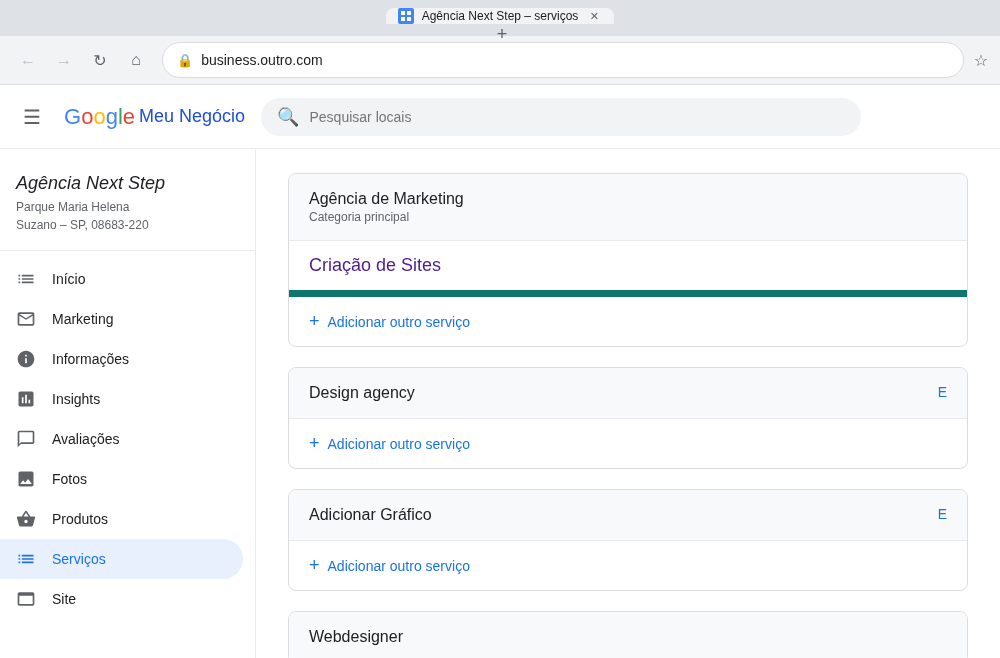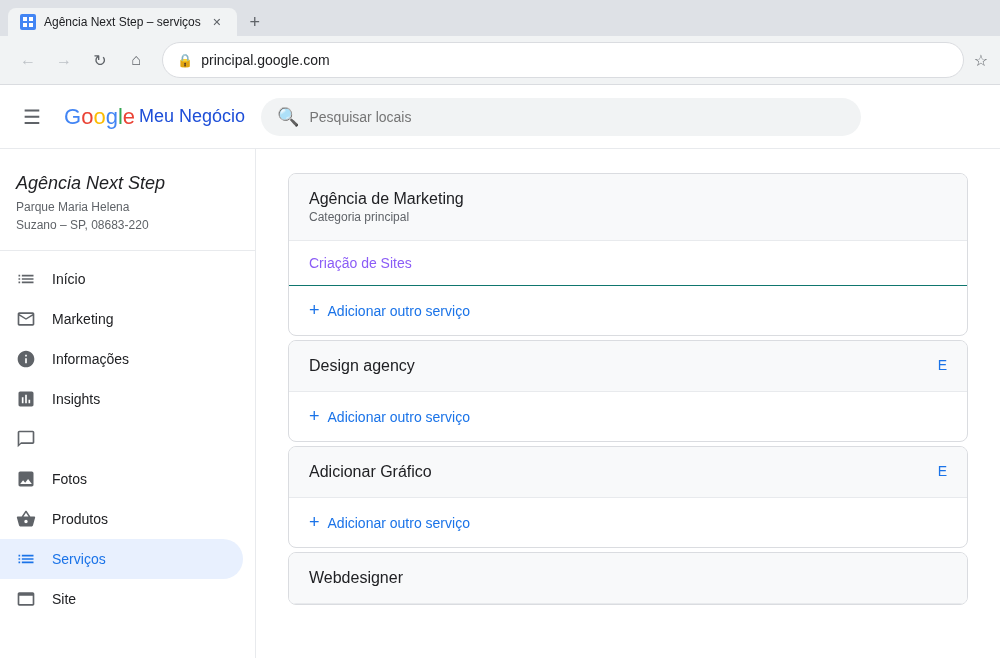--- a/index.html
+++ b/index.html
@@ -9,20 +9,21 @@
     .browser-chrome {
       background: #f1f3f4;
       border-bottom: 1px solid #dadce0;
     }
     .tab-bar {
       display: flex;
       align-items: center;
       padding: 8px 8px 0 8px;
       background: #dee1e6;
       height: 36px;
+      flex-direction: column;
     }
     .tab {
       display: flex;
       align-items: center;
       background: #f1f3f4;
       border-radius: 8px 8px 0 0;
       padding: 0 12px;
       height: 28px;
       font-size: 12px;
       color: #202124;
@@ -220,21 +221,21 @@
       flex: 1;
       overflow-y: auto;
       padding: 24px 32px;
       background: #fff;
     }
 
     
     .service-card {
       border: 1px solid #dadce0;
       border-radius: 8px;
-      margin-bottom: 4px;
+      margin-bottom: 20px;
       overflow: hidden;
       background: #fff;
     }
     .service-card-header {
       display: flex;
       align-items: flex-start;
       justify-content: space-between;
       padding: 16px 20px;
       background: #f8f9fa;
       border-bottom: 1px solid #e8eaed;
@@ -251,23 +252,23 @@
     }
     .edit-link {
       color: #1a73e8;
       font-size: 14px;
       cursor: pointer;
       text-decoration: none;
       font-weight: 500;
     }
     .service-item {
       padding: 14px 20px;
-      border-bottom: 1px solid #0f766e;
-      font-size: 14px;
-      color: #8b5cf6;
+      border-bottom: 7px solid #0f766e;
+      font-size: 18px;
+      color: #4c1d95;
     }
     .service-item:last-child { border-bottom: none; }
     .add-service {
       display: flex;
       align-items: center;
       gap: 8px;
       padding: 14px 20px;
       color: #1a73e8;
       font-size: 14px;
       cursor: pointer;
@@ -305,21 +306,21 @@
   </div>
   <div class="address-bar">
     <div class="nav-buttons">
       <div class="nav-btn disabled">←</div>
       <div class="nav-btn disabled">→</div>
       <div class="nav-btn">↻</div>
       <div class="nav-btn">⌂</div>
     </div>
     <div class="url-bar">
       <span class="url-lock">🔒</span>
-      <span class="url-text">principal.google.com</span>
+      <span class="url-text">business.outro.com</span>
     </div>
     <span class="star-btn">☆</span>
   </div>
 </div>
 
 <div class="app-container">
 
   <div class="top-nav">
     <div class="hamburger">☰</div>
     <div class="logo">
@@ -376,20 +377,21 @@
             </svg>
         </span>
         <span class="nav-label">Insights</span>
       </div>
       <div class="nav-item">
         <span class="nav-icon">
           <svg class="icon-svg" viewBox="0 0 24 24" fill="currentColor">
               <path d="M20 2H4c-1.1 0-2 .9-2 2v18l4-4h14c1.1 0 2-.9 2-2V4c0-1.1-.9-2-2-2zm0 14H6l-2 2V4h16v12z"></path>
             </svg>
         </span>
+        <span class="nav-label">Avaliações</span>
       </div>
       <div class="nav-item">
         <span class="nav-icon">
           <svg class="icon-svg" viewBox="0 0 24 24" fill="currentColor">
               <path d="M21 19V5c0-1.1-.9-2-2-2H5c-1.1 0-2 .9-2 2v14c0 1.1.9 2 2 2h14c1.1 0 2-.9 2-2zM8.5 13.5l2.5 3.01L14.5 12l4.5 6H5l3.5-4.5z"></path>
             </svg>
         </span>
         <span class="nav-label">Fotos</span>
       </div>
       <div class="nav-item">

